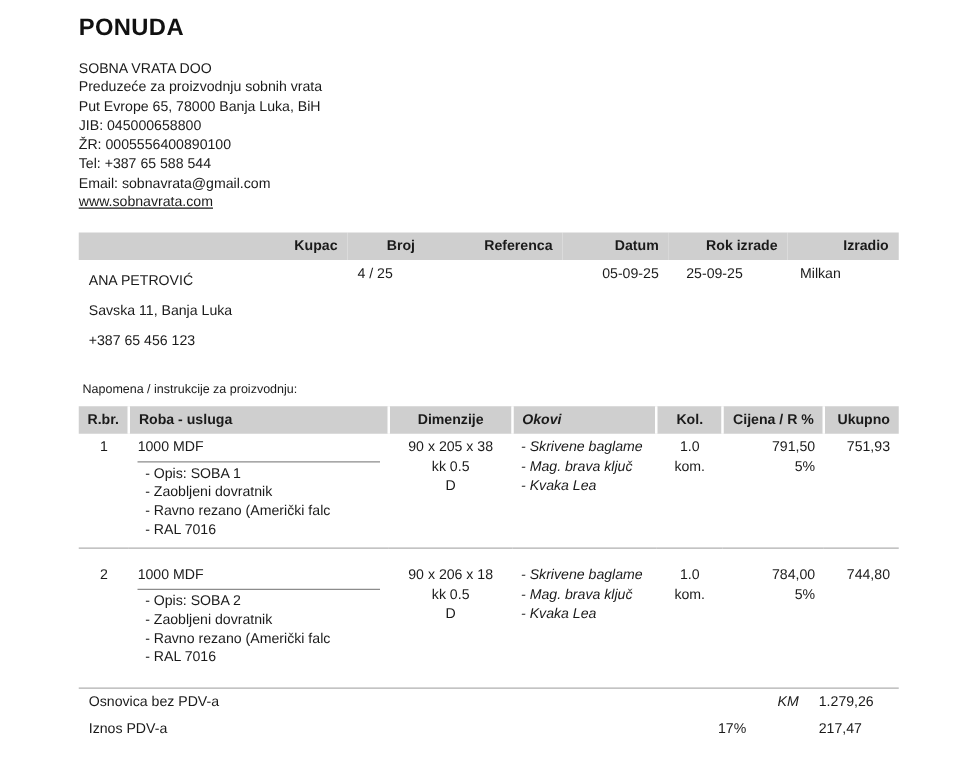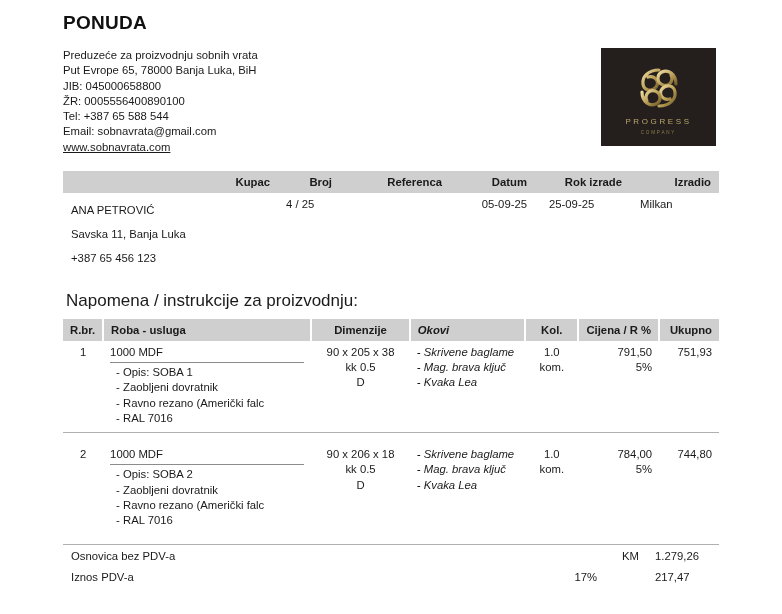--- a/index.html
+++ b/index.html
@@ -88,21 +88,21 @@
   .cust-table td {
     padding: 5px 8px 5px 8px;
     vertical-align: top;
     font-size: 11.3px;
   }
   .cust-table td.r { text-align: right; }
   .cust-lines { line-height: 24px; }
 
   .note-label {
     margin: 16px 0 8px 3px;
-    font-size: 17px;
+    font-size: 10px;
     font-weight: normal;
   }
 
   
   .items-table {
     width: 656px;
     font-size: 11.3px;
   }
   .items-table thead th {
     background: #cfcfcf;
@@ -145,62 +145,42 @@
   .totals {
     width: 656px;
     margin-top: 10px;
     border-top: 1px solid #b0b0b0;
     font-size: 11.3px;
   }
   .totals table { width: 100%; }
   .totals td { padding: 4px 8px; height: 21px; }
   .totals td.label { text-align: left; }
   .totals td.pct { text-align: right; width: 42px; }
-  .totals td.cur { text-align: right; width: 42px; }
+  .totals td.cur { text-align: right; width: 42px; font-style: italic; }
   .totals td.amt { text-align: left; width: 72px; padding-right: 10px; }
 </style>
 </head>
 <body>
 
 <div class="page">
 
   <div class="doc-title">PONUDA</div>
 
   <div class="header-row">
     <div class="company-block">
+      <div>SOBNA VRATA DOO</div>
       <div>Preduzeće za proizvodnju sobnih vrata</div>
       <div>Put Evrope 65, 78000 Banja Luka, BiH</div>
       <div>JIB: 045000658800</div>
       <div>ŽR: 0005556400890100</div>
       <div>Tel: +387 65 588 544</div>
       <div>Email: sobnavrata@gmail.com</div>
       <div class="company-web">www.sobnavrata.com</div>
     </div>
 
-    <div class="logo-box">
-      <div class="logo-mark">
-        <svg width="58" height="56" viewBox="0 0 58 56" aria-hidden="true">
-          <defs>
-            <linearGradient id="g1" x1="0" y1="0" x2="1" y2="1">
-              <stop offset="0%" stop-color="#f0dfa4"></stop>
-              <stop offset="55%" stop-color="#b89c54"></stop>
-              <stop offset="100%" stop-color="#6d5a28"></stop>
-            </linearGradient>
-          </defs>
-          <g fill="none" stroke="url(#g1)" stroke-width="3.2" stroke-linecap="round">
-            <path d="M29 10 C18 10 12 17 13 24 C14 31 22 32 26 27 C30 22 25 15 18 17"></path>
-            <path d="M46 24 C46 14 38 9 32 12 C26 15 27 23 33 25 C39 27 44 21 41 15"></path>
-            <path d="M29 46 C40 46 46 39 45 32 C44 25 36 24 32 29 C28 34 33 41 40 39"></path>
-            <path d="M12 32 C12 42 20 47 26 44 C32 41 31 33 25 31 C19 29 14 35 17 41"></path>
-          </g>
-        </svg>
-      </div>
-      <div class="logo-text">PROGRESS</div>
-      <div class="logo-sub">COMPANY</div>
-    </div>
   </div>
 
   <table class="cust-table">
     <thead>
       <tr>
         <th style="width:215px;">Kupac</th>
         <th style="width:62px;">Broj</th>
         <th style="width:110px;">Referenca</th>
         <th class="r" style="width:85px;">Datum</th>
         <th style="width:95px;padding-left:14px;">Rok izrade</th>

